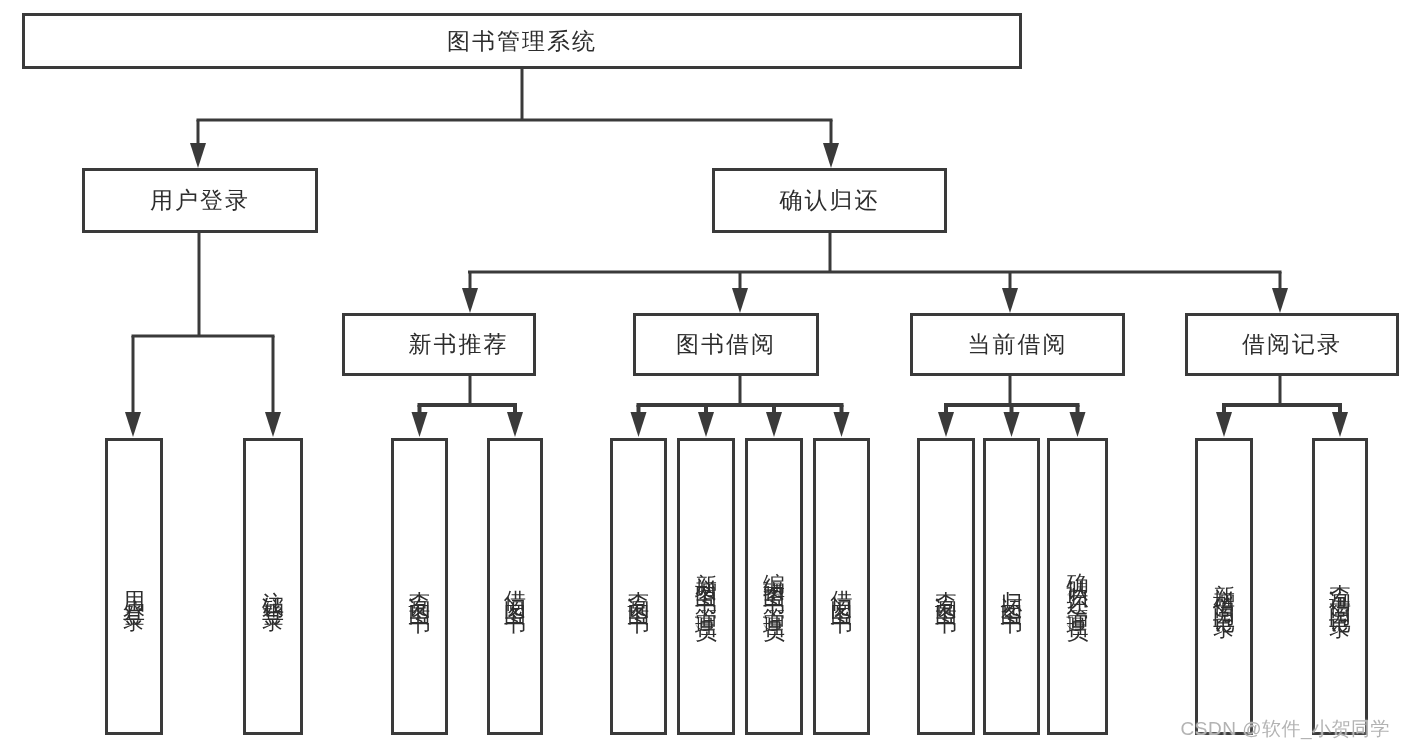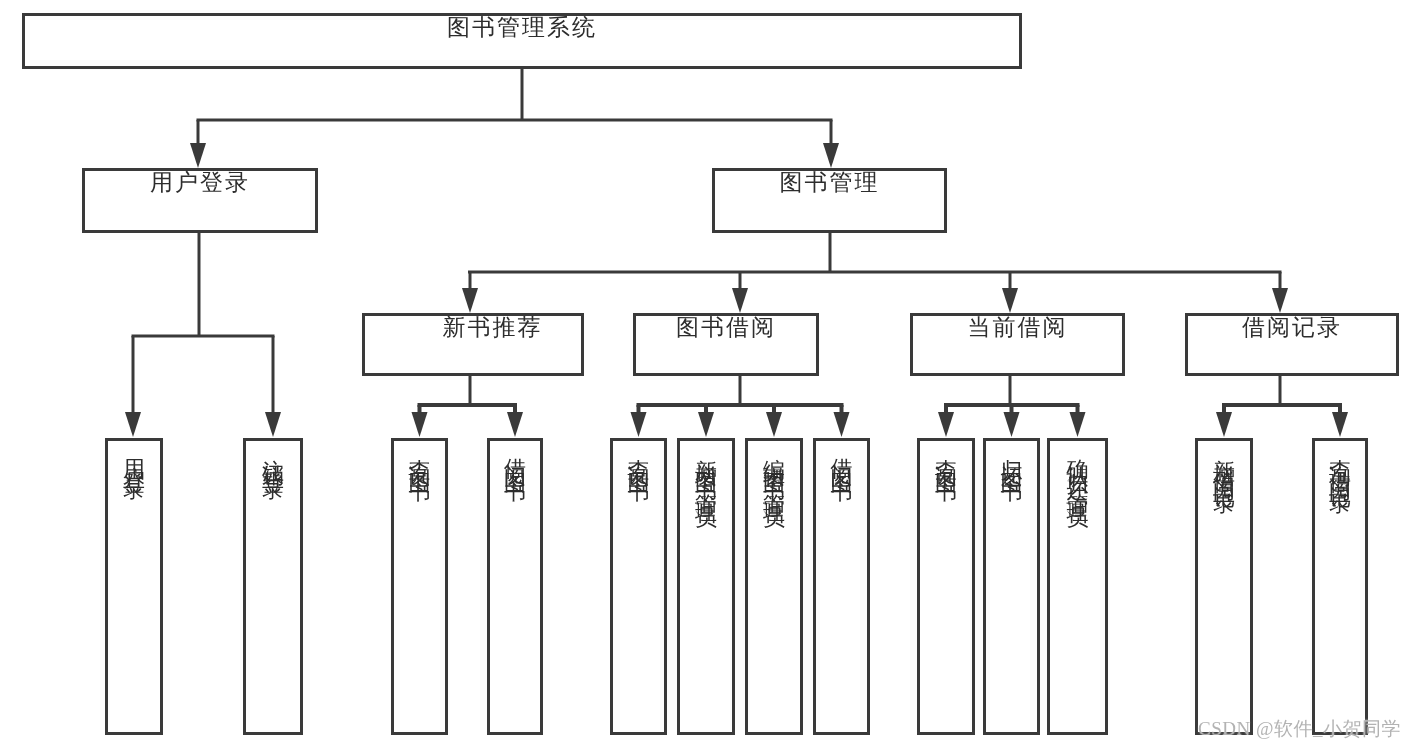--- a/index.html
+++ b/index.html
@@ -17,32 +17,32 @@
   svg.connectors{
     position:absolute;left:0;top:0;
     pointer-events:none;
   }
   .box{
     position:absolute;
     box-sizing:border-box;
     border:3px solid var(--line);
     background:#ffffff;
     display:flex;
-    align-items:flex-start;
+    align-items:center;
     justify-content:center;
     color:var(--text);
     font-size:23px;
     letter-spacing:2px;
     line-height:1;
   }
   .box.root   {left:22px;  top:13px;  width:1000px; height:56px;}
   .box.l2a    {left:82px;  top:168px; width:236px;  height:65px;}
   .box.l2b    {left:712px; top:168px; width:235px;  height:65px;}
   .box.l3     {top:313px; height:63px;}
-  .box.l3a    {left:362px;  width:222px;padding-left:39px;}
+  .box.l3a    {left:342px;  width:194px;padding-left:39px;}
   .box.l3b    {left:633px;  width:186px;}
   .box.l3c    {left:902px;  width:215px;margin-left:8px;}
   .box.l3d    {left:1185px; width:214px;}
   .box.leaf   {top:438px; height:297px; font-size:22px;}
   .leaf .vtxt{
     writing-mode:vertical-rl;
     text-orientation:mixed;
     letter-spacing:7px;
     line-height:1.1;
   }
@@ -54,26 +54,25 @@
   .lf6 {left:677px;  width:58px;}
   .lf7 {left:745px;  width:58px;}
   .lf8 {left:813px;  width:57px;}
   .lf9 {left:917px;  width:58px;}
   .lf10{left:983px;  width:57px;}
   .lf11{left:1047px; width:61px;}
   .lf12{left:1195px; width:58px;}
   .lf13{left:1312px; width:56px;}
   .watermark{
     position:absolute;
-    right:4px;bottom:5px;
+    right:15px;bottom:5px;
     font-size:19px;
     color:#b3b3b3;
     letter-spacing:0.5px;
     text-shadow:0 0 2px #ffffff;
-    font-family:Liberation Serif, serif;
   }
 </style>
 </head>
 <body>
 
 <div id="stage">
 
   <svg class="connectors" width="1405" height="747" viewBox="0 0 1405 747">
     <g stroke="#3a3a3a" stroke-width="3" fill="none">
 
@@ -145,21 +144,21 @@
   </svg>
 
   <div class="box root">
     <span>图书管理系统</span>
   </div>
 
   <div class="box l2a">
     <span>用户登录</span>
   </div>
   <div class="box l2b">
-    <span>图书管理</span>
+    <span>确认归还</span>
   </div>
 
   <div class="box l3 l3a">
     <span>新书推荐</span>
   </div>
   <div class="box l3 l3b">
     <span>图书借阅</span>
   </div>
   <div class="box l3 l3c">
     <span>当前借阅</span>

